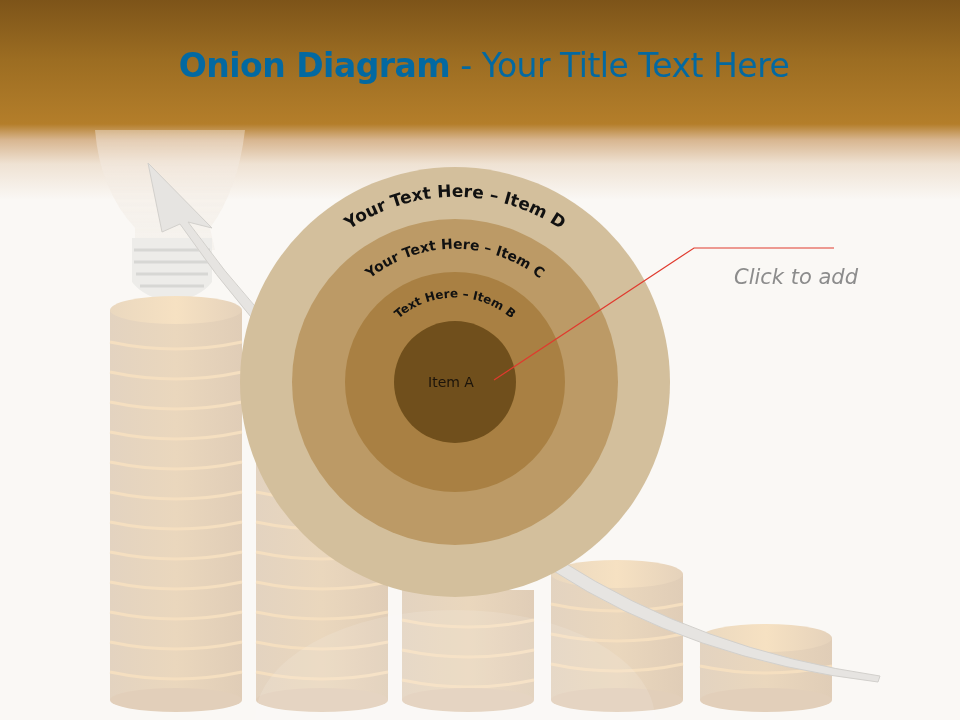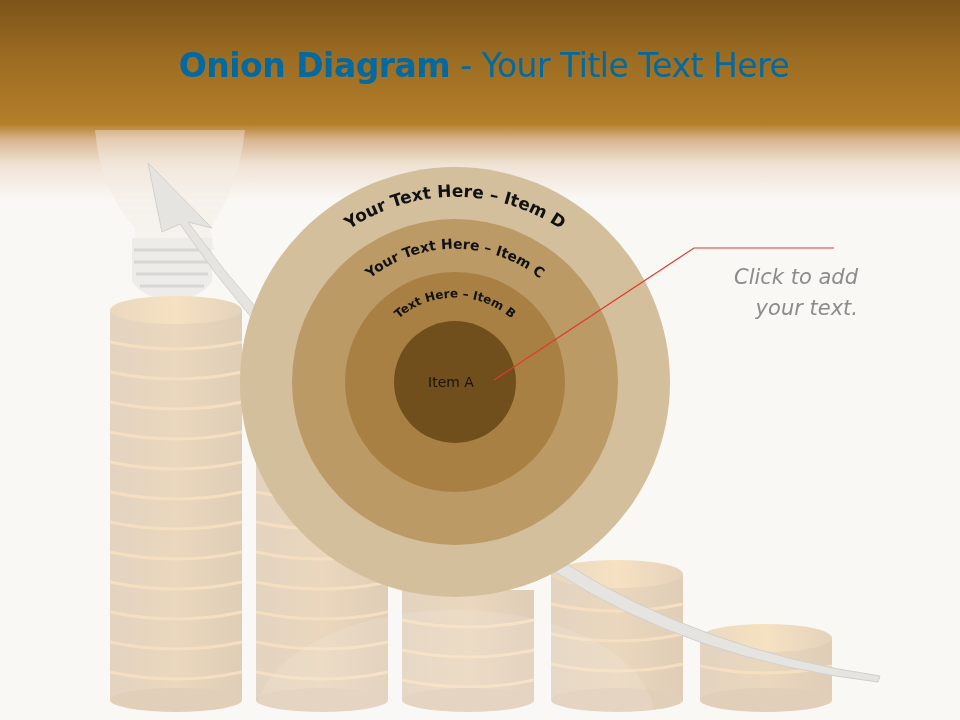--- a/index.html
+++ b/index.html
@@ -139,14 +139,13 @@
     <text x="451" y="387" font-family="DejaVu Sans, sans-serif" font-size="14" fill="#1c140a" text-anchor="middle">Item A</text>
   </g>
 
   <g>
     <polyline points="494,380 694,248 834,248" fill="none" stroke="#e03a2e" stroke-width="1.2"></polyline>
   </g>
 </svg>
 
 <div class="callout-text">
   <div>Click  to add</div>
-  <div>your text.</div>
 </div>
 
 </body></html>

